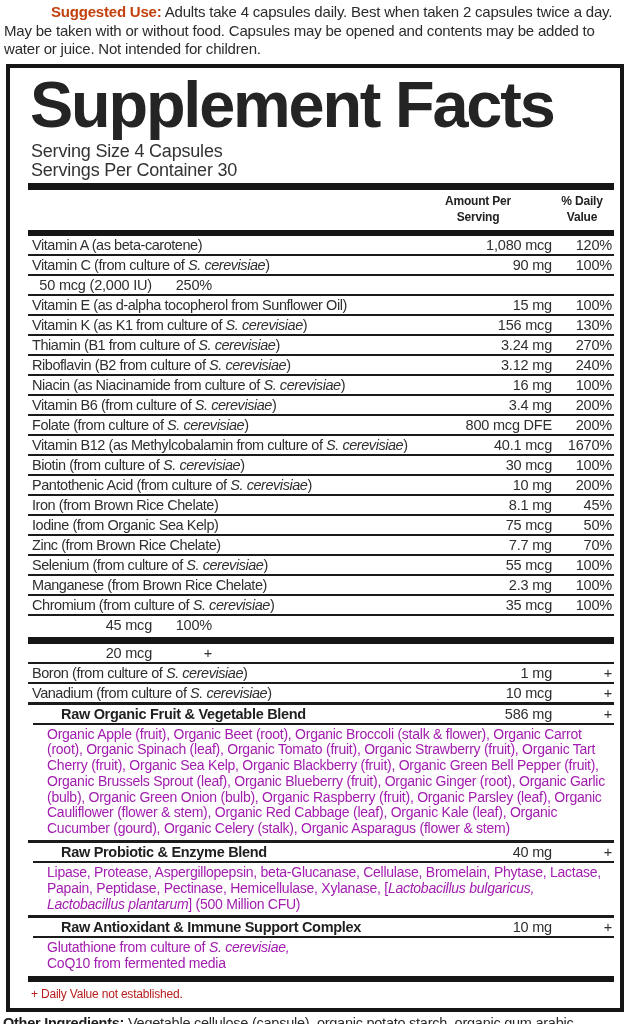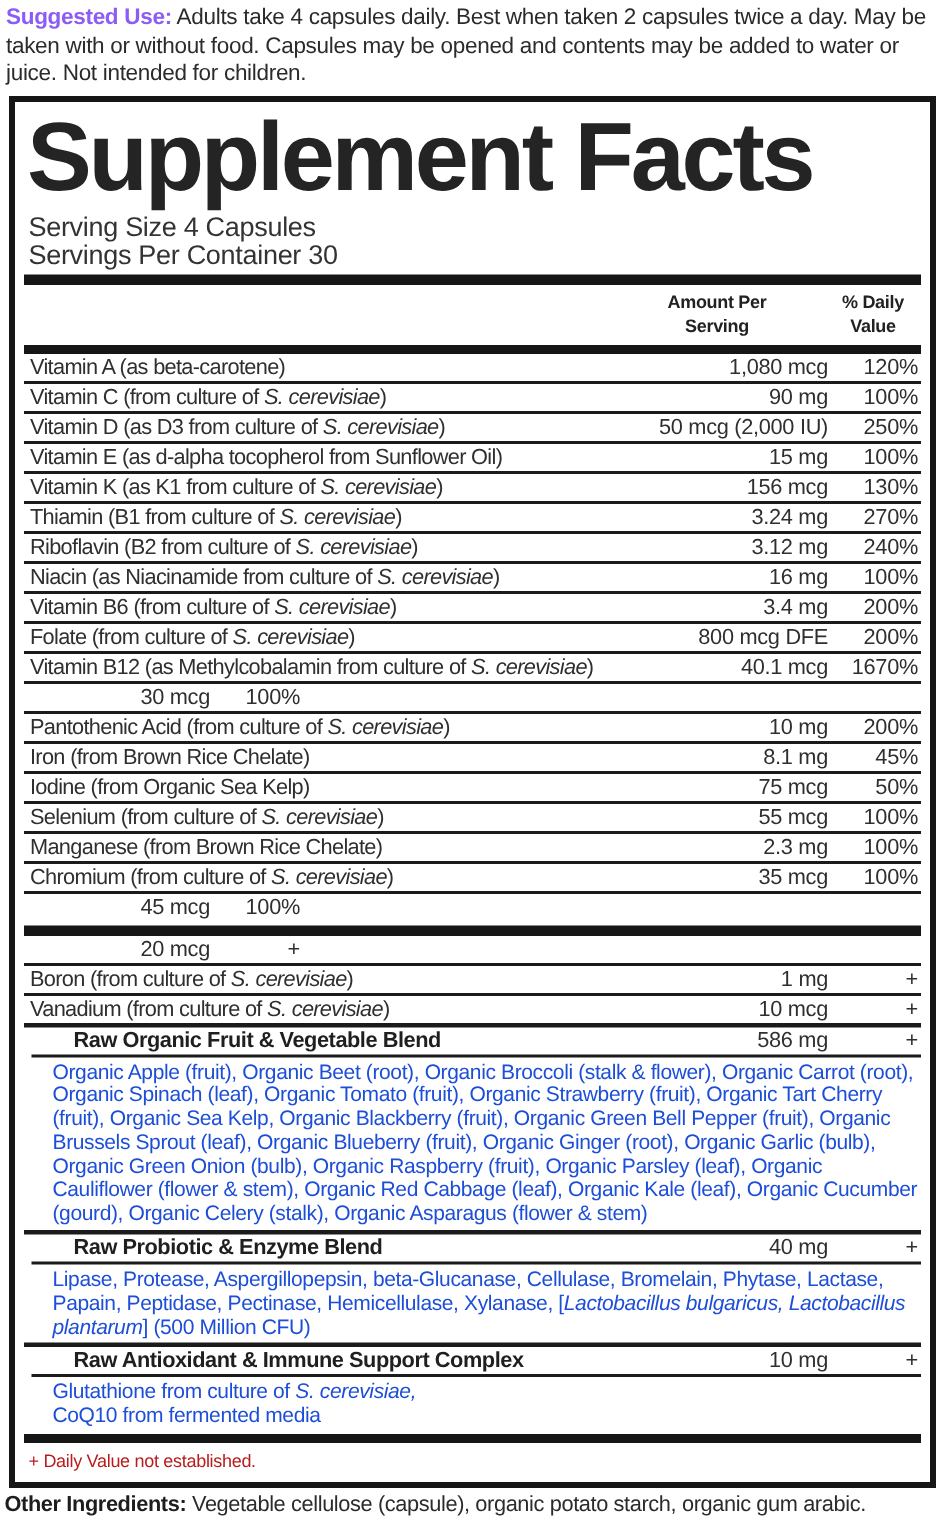--- a/index.html
+++ b/index.html
@@ -11,27 +11,27 @@
     color: #2f2f2f;
   }
   
   .suggested {
     padding: 3px 10px 5px 4px;
     font-size: 15px;
     line-height: 18.5px;
     letter-spacing: -0.2px;
     color: #2b2b2b;
   }
-  .suggested b { color: #8b5cf6; }
+  .suggested b { color: #c2410c; margin-left: 47px; }
 
   
   .box {
     margin: 0 6px;
     border: 4px solid #161616;
-    padding: 2px 6px 0 6px;
+    padding: 2px 6px 0 18px;
     background: #fff;
   }
   .title {
     font-size: 60px;
     font-weight: bold;
     letter-spacing: -2px;
     line-height: 58px;
     color: #242424;
     transform: scale(1.08, 1.08);
     transform-origin: top left;
@@ -100,21 +100,21 @@
   .row.blend .name { font-weight: bold; color: #1f1f1f; letter-spacing: -0.3px; margin-left: 29px; }
 
   
   .desc {
     margin-left: 5px;
     border-top: 2px solid #1b1b1b;
     padding: 2px 2px 3px 14px;
     font-size: 14px;
     line-height: 15.8px;
     letter-spacing: -0.25px;
-    color: #1d4ed8;
+    color: #a21caf;
   }
 
   
   .footnote {
     font-size: 12px;
     line-height: 17px;
     letter-spacing: -0.2px;
     padding: 4px 0 5px 3px;
     color: #b91c1c;
   }
@@ -154,21 +154,20 @@
     <div class="name"><span>Vitamin A (as beta-carotene)</span></div>
     <div class="amt">1,080 mcg</div>
     <div class="dv">120%</div>
   </div>
         <div class="row">
     <div class="name"><span>Vitamin C (from culture of </span><i>S. cerevisiae</i><span>)</span></div>
     <div class="amt">90 mg</div>
     <div class="dv">100%</div>
   </div>
         <div class="row">
-    <div class="name"><span>Vitamin D (as D3 from culture of </span><i>S. cerevisiae</i><span>)</span></div>
     <div class="amt">50 mcg (2,000 IU)</div>
     <div class="dv">250%</div>
   </div>
         <div class="row">
     <div class="name"><span>Vitamin E (as d-alpha tocopherol from Sunflower Oil)</span></div>
     <div class="amt">15 mg</div>
     <div class="dv">100%</div>
   </div>
         <div class="row">
     <div class="name"><span>Vitamin K (as K1 from culture of </span><i>S. cerevisiae</i><span>)</span></div>
@@ -199,37 +198,43 @@
     <div class="name"><span>Folate (from culture of </span><i>S. cerevisiae</i><span>)</span></div>
     <div class="amt">800 mcg DFE</div>
     <div class="dv">200%</div>
   </div>
         <div class="row">
     <div class="name"><span>Vitamin B12 (as Methylcobalamin from culture of </span><i>S. cerevisiae</i><span>)</span></div>
     <div class="amt">40.1 mcg</div>
     <div class="dv">1670%</div>
   </div>
         <div class="row">
+    <div class="name"><span>Biotin (from culture of </span><i>S. cerevisiae</i><span>)</span></div>
     <div class="amt">30 mcg</div>
     <div class="dv">100%</div>
   </div>
         <div class="row">
     <div class="name"><span>Pantothenic Acid (from culture of </span><i>S. cerevisiae</i><span>)</span></div>
     <div class="amt">10 mg</div>
     <div class="dv">200%</div>
   </div>
         <div class="row">
     <div class="name"><span>Iron (from Brown Rice Chelate)</span></div>
     <div class="amt">8.1 mg</div>
     <div class="dv">45%</div>
   </div>
         <div class="row">
     <div class="name"><span>Iodine (from Organic Sea Kelp)</span></div>
     <div class="amt">75 mcg</div>
     <div class="dv">50%</div>
+  </div>
+        <div class="row">
+    <div class="name"><span>Zinc (from Brown Rice Chelate)</span></div>
+    <div class="amt">7.7 mg</div>
+    <div class="dv">70%</div>
   </div>
         <div class="row">
     <div class="name"><span>Selenium (from culture of </span><i>S. cerevisiae</i><span>)</span></div>
     <div class="amt">55 mcg</div>
     <div class="dv">100%</div>
   </div>
         <div class="row">
     <div class="name"><span>Manganese (from Brown Rice Chelate)</span></div>
     <div class="amt">2.3 mg</div>
     <div class="dv">100%</div>

